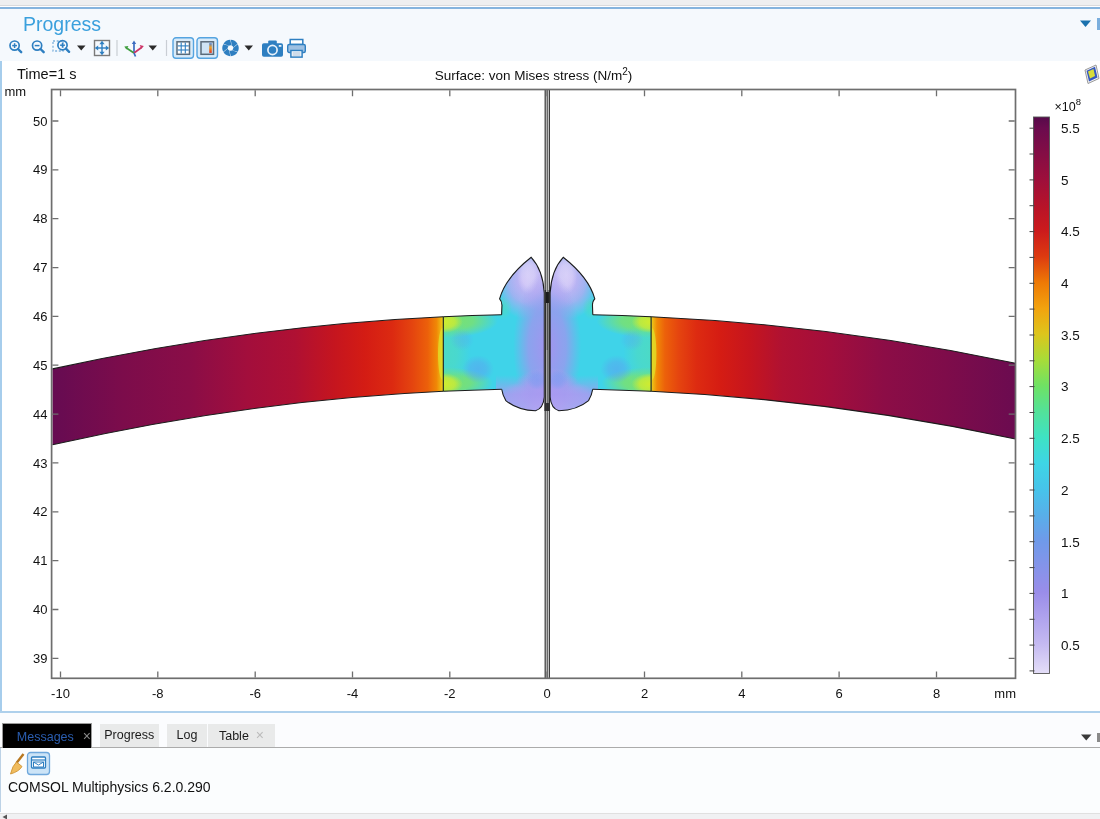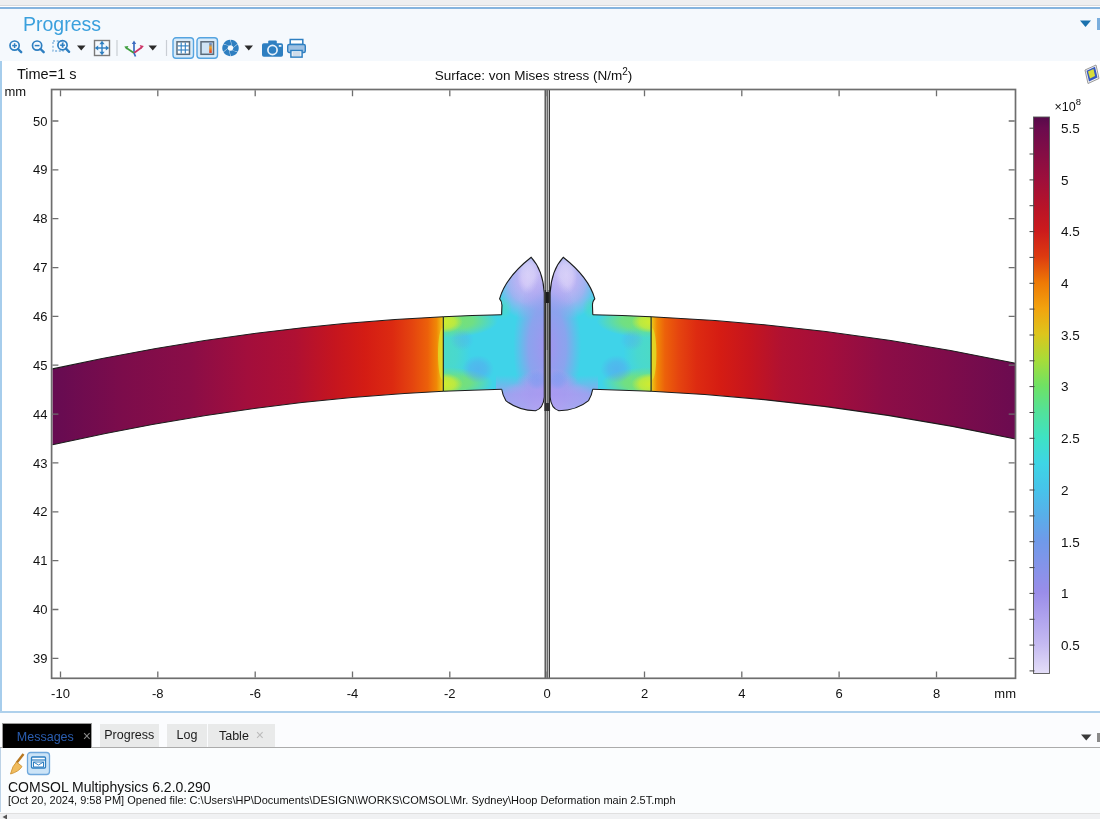--- a/index.html
+++ b/index.html
@@ -368,21 +368,20 @@
   <svg class="abs" style="left:8px;top:751px;z-index:5" width="44" height="25" viewBox="0 0 44 25">
     <line x1="8.5" y1="12" x2="15.5" y2="3" stroke="#b87820" stroke-width="2.4"></line>
     <path d="M2.5,23 Q4.5,14.5 8.5,11 L14,15.5 Q11,20.5 2.5,23 Z" fill="#f0bc5e" stroke="#cf9434" stroke-width="0.9"></path>
     <rect x="19.5" y="1.5" width="22" height="22" rx="3" fill="#cce4f7" stroke="#6fa8dc" stroke-width="1.3"></rect>
     <rect x="23.5" y="6" width="14" height="11" rx="1" fill="#fff" stroke="#2e7fc1" stroke-width="1.3"></rect>
     <line x1="23.5" y1="9" x2="37.5" y2="9" stroke="#2e7fc1" stroke-width="1.2"></line>
     <path d="M25.5,11 h10 v5 h-10 z" fill="#fff" stroke="#2e7fc1" stroke-width="1"></path>
     <path d="M25.5,11 l5,3 l5,-3" fill="none" stroke="#2e7fc1" stroke-width="1"></path>
   </svg>
   <div class="abs" id="l1">COMSOL Multiphysics 6.2.0.290</div>
-  <div class="abs" id="l2">[Oct 20, 2024, 9:58 PM] Opened file: C:\Users\HP\Documents\DESIGN\WORKS\COMSOL\Mr. Sydney\Hoop Deformation main 2.5T.mph</div>
   <svg class="abs" style="left:1080px;top:733px" width="20" height="9" viewBox="0 0 20 9">
       <path d="M1,1.5 h10.5 l-5.25,6 z" fill="#3a3a3a"></path>
       <rect x="17" y="0" width="3" height="9" fill="#8a8a8a"></rect>
     </svg>
   <div class="abs" id="bstrip"></div>
   <svg class="abs" style="left:1px;top:813.5px" width="8" height="6" viewBox="0 0 8 6">
       <path d="M6,0.5 L1.5,3 L6,5.5 z" fill="#555"></path>
     </svg>
 </div>
 

